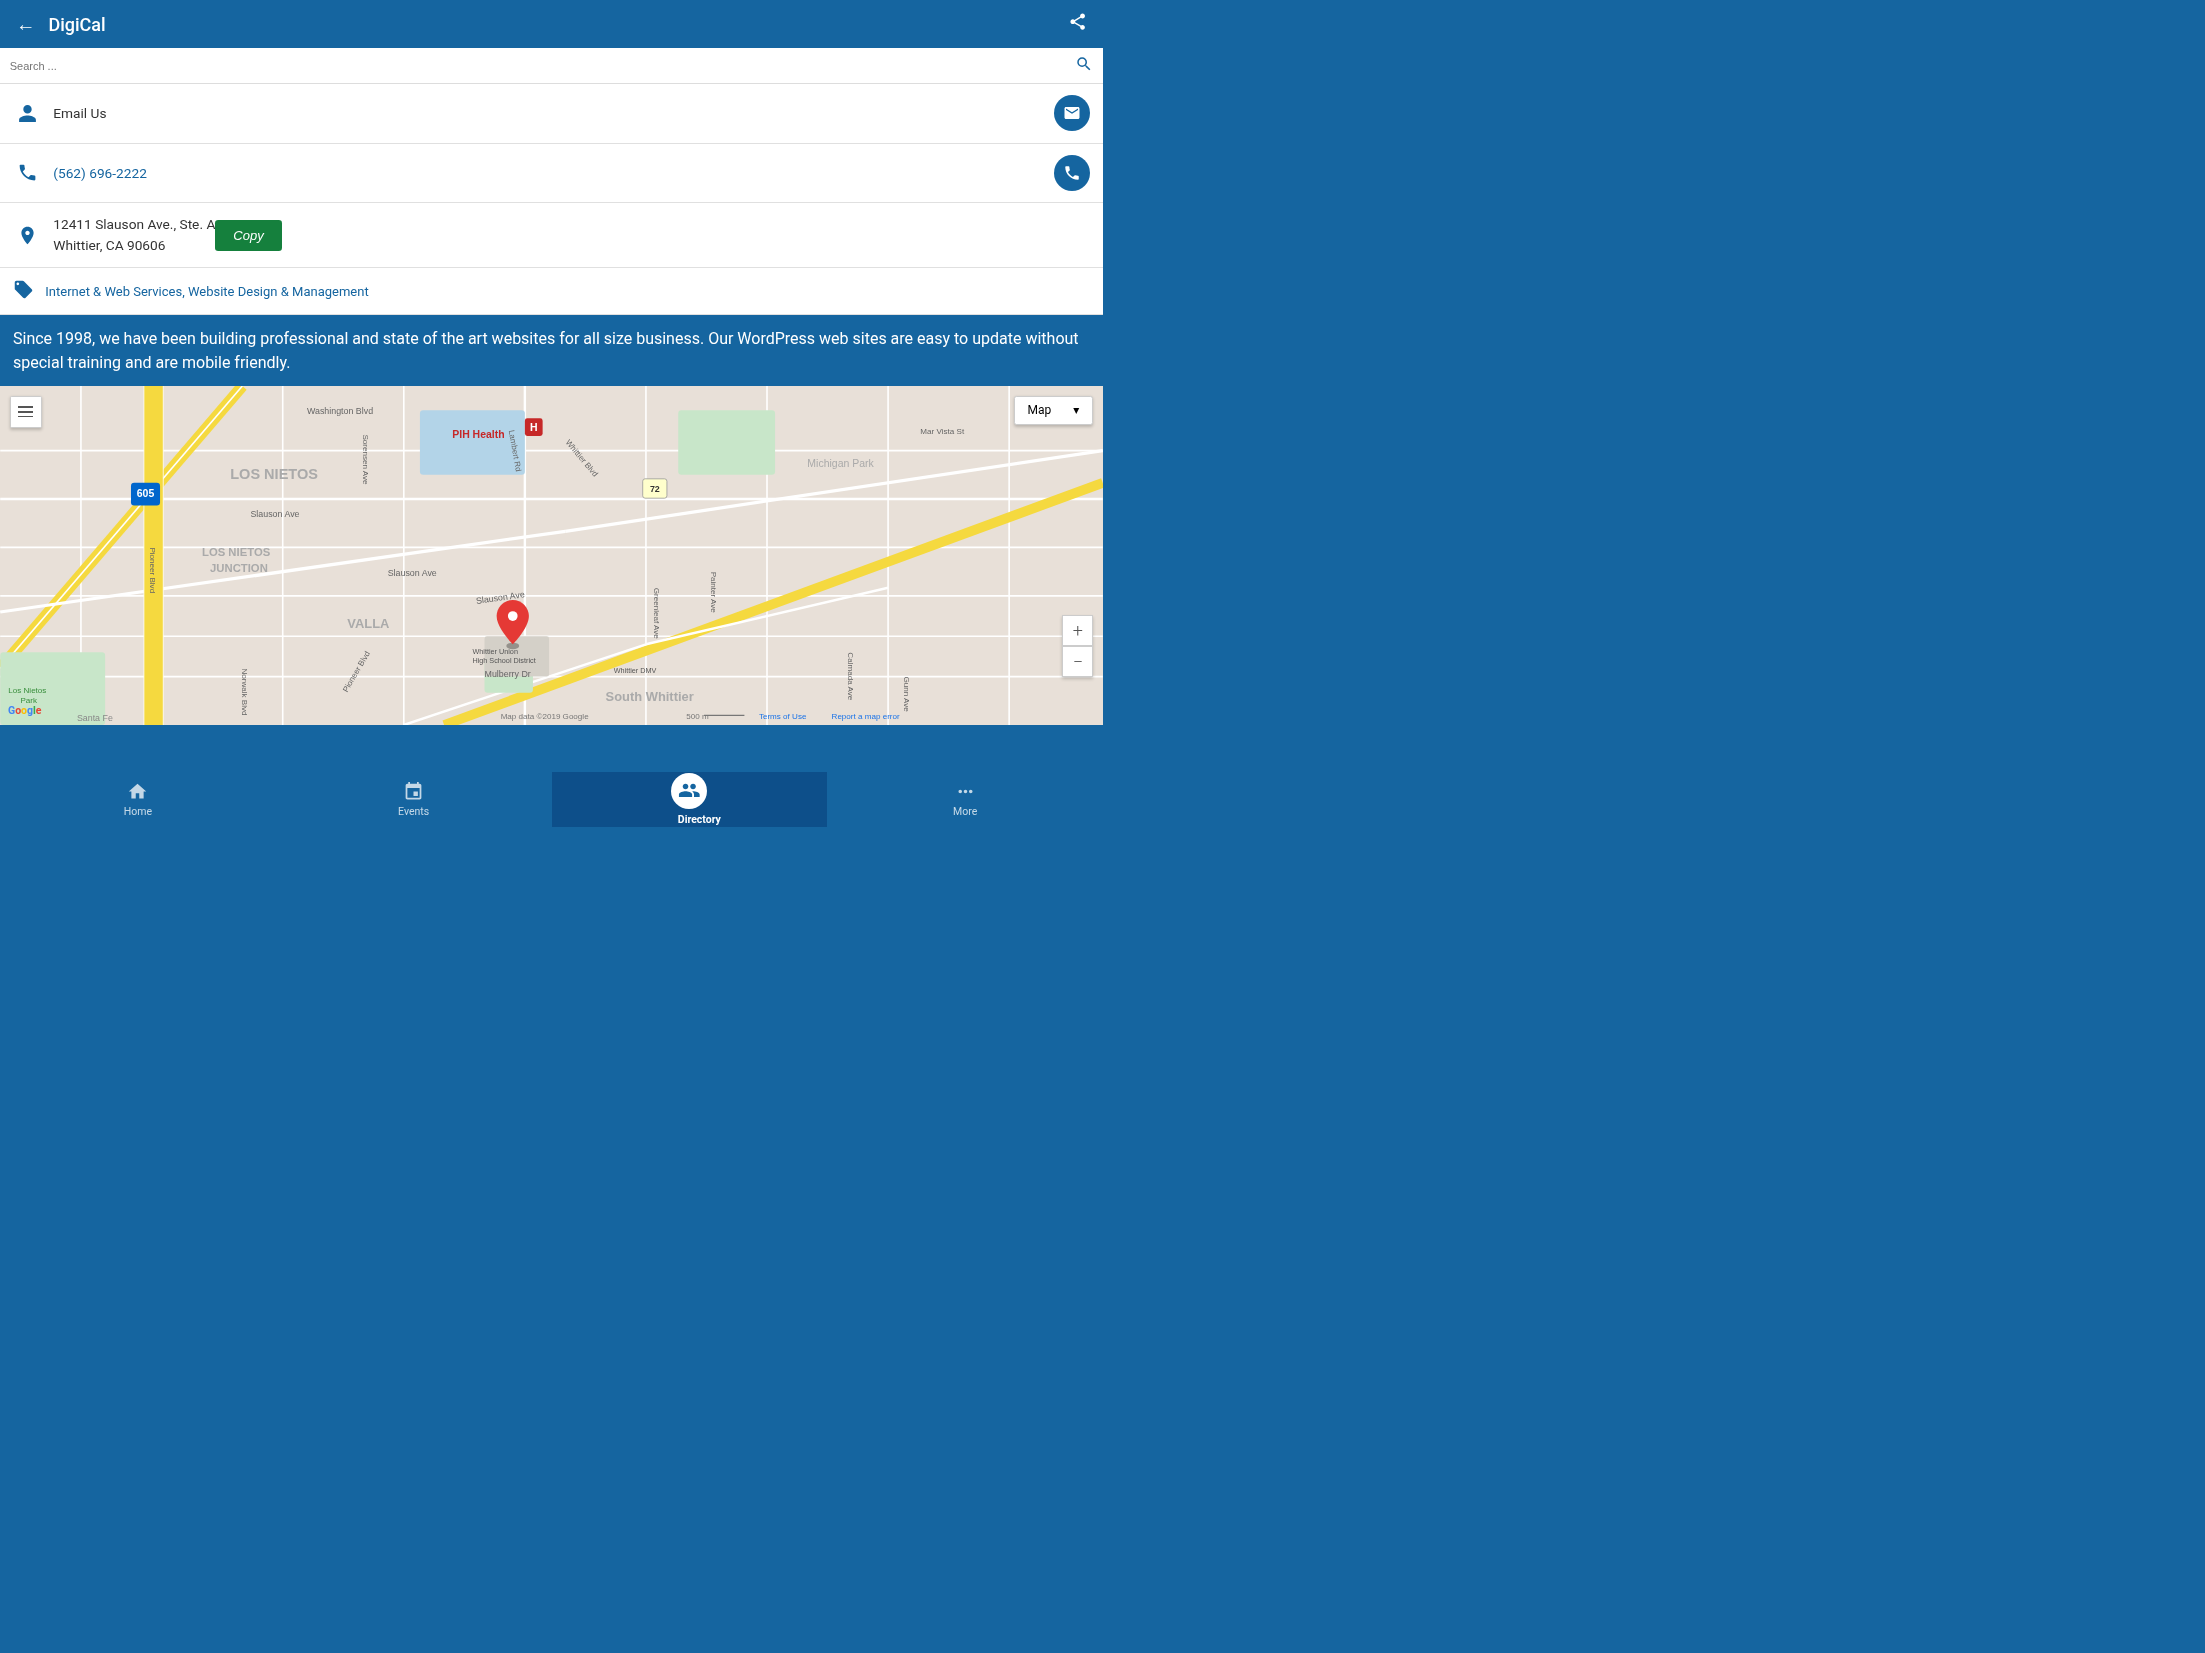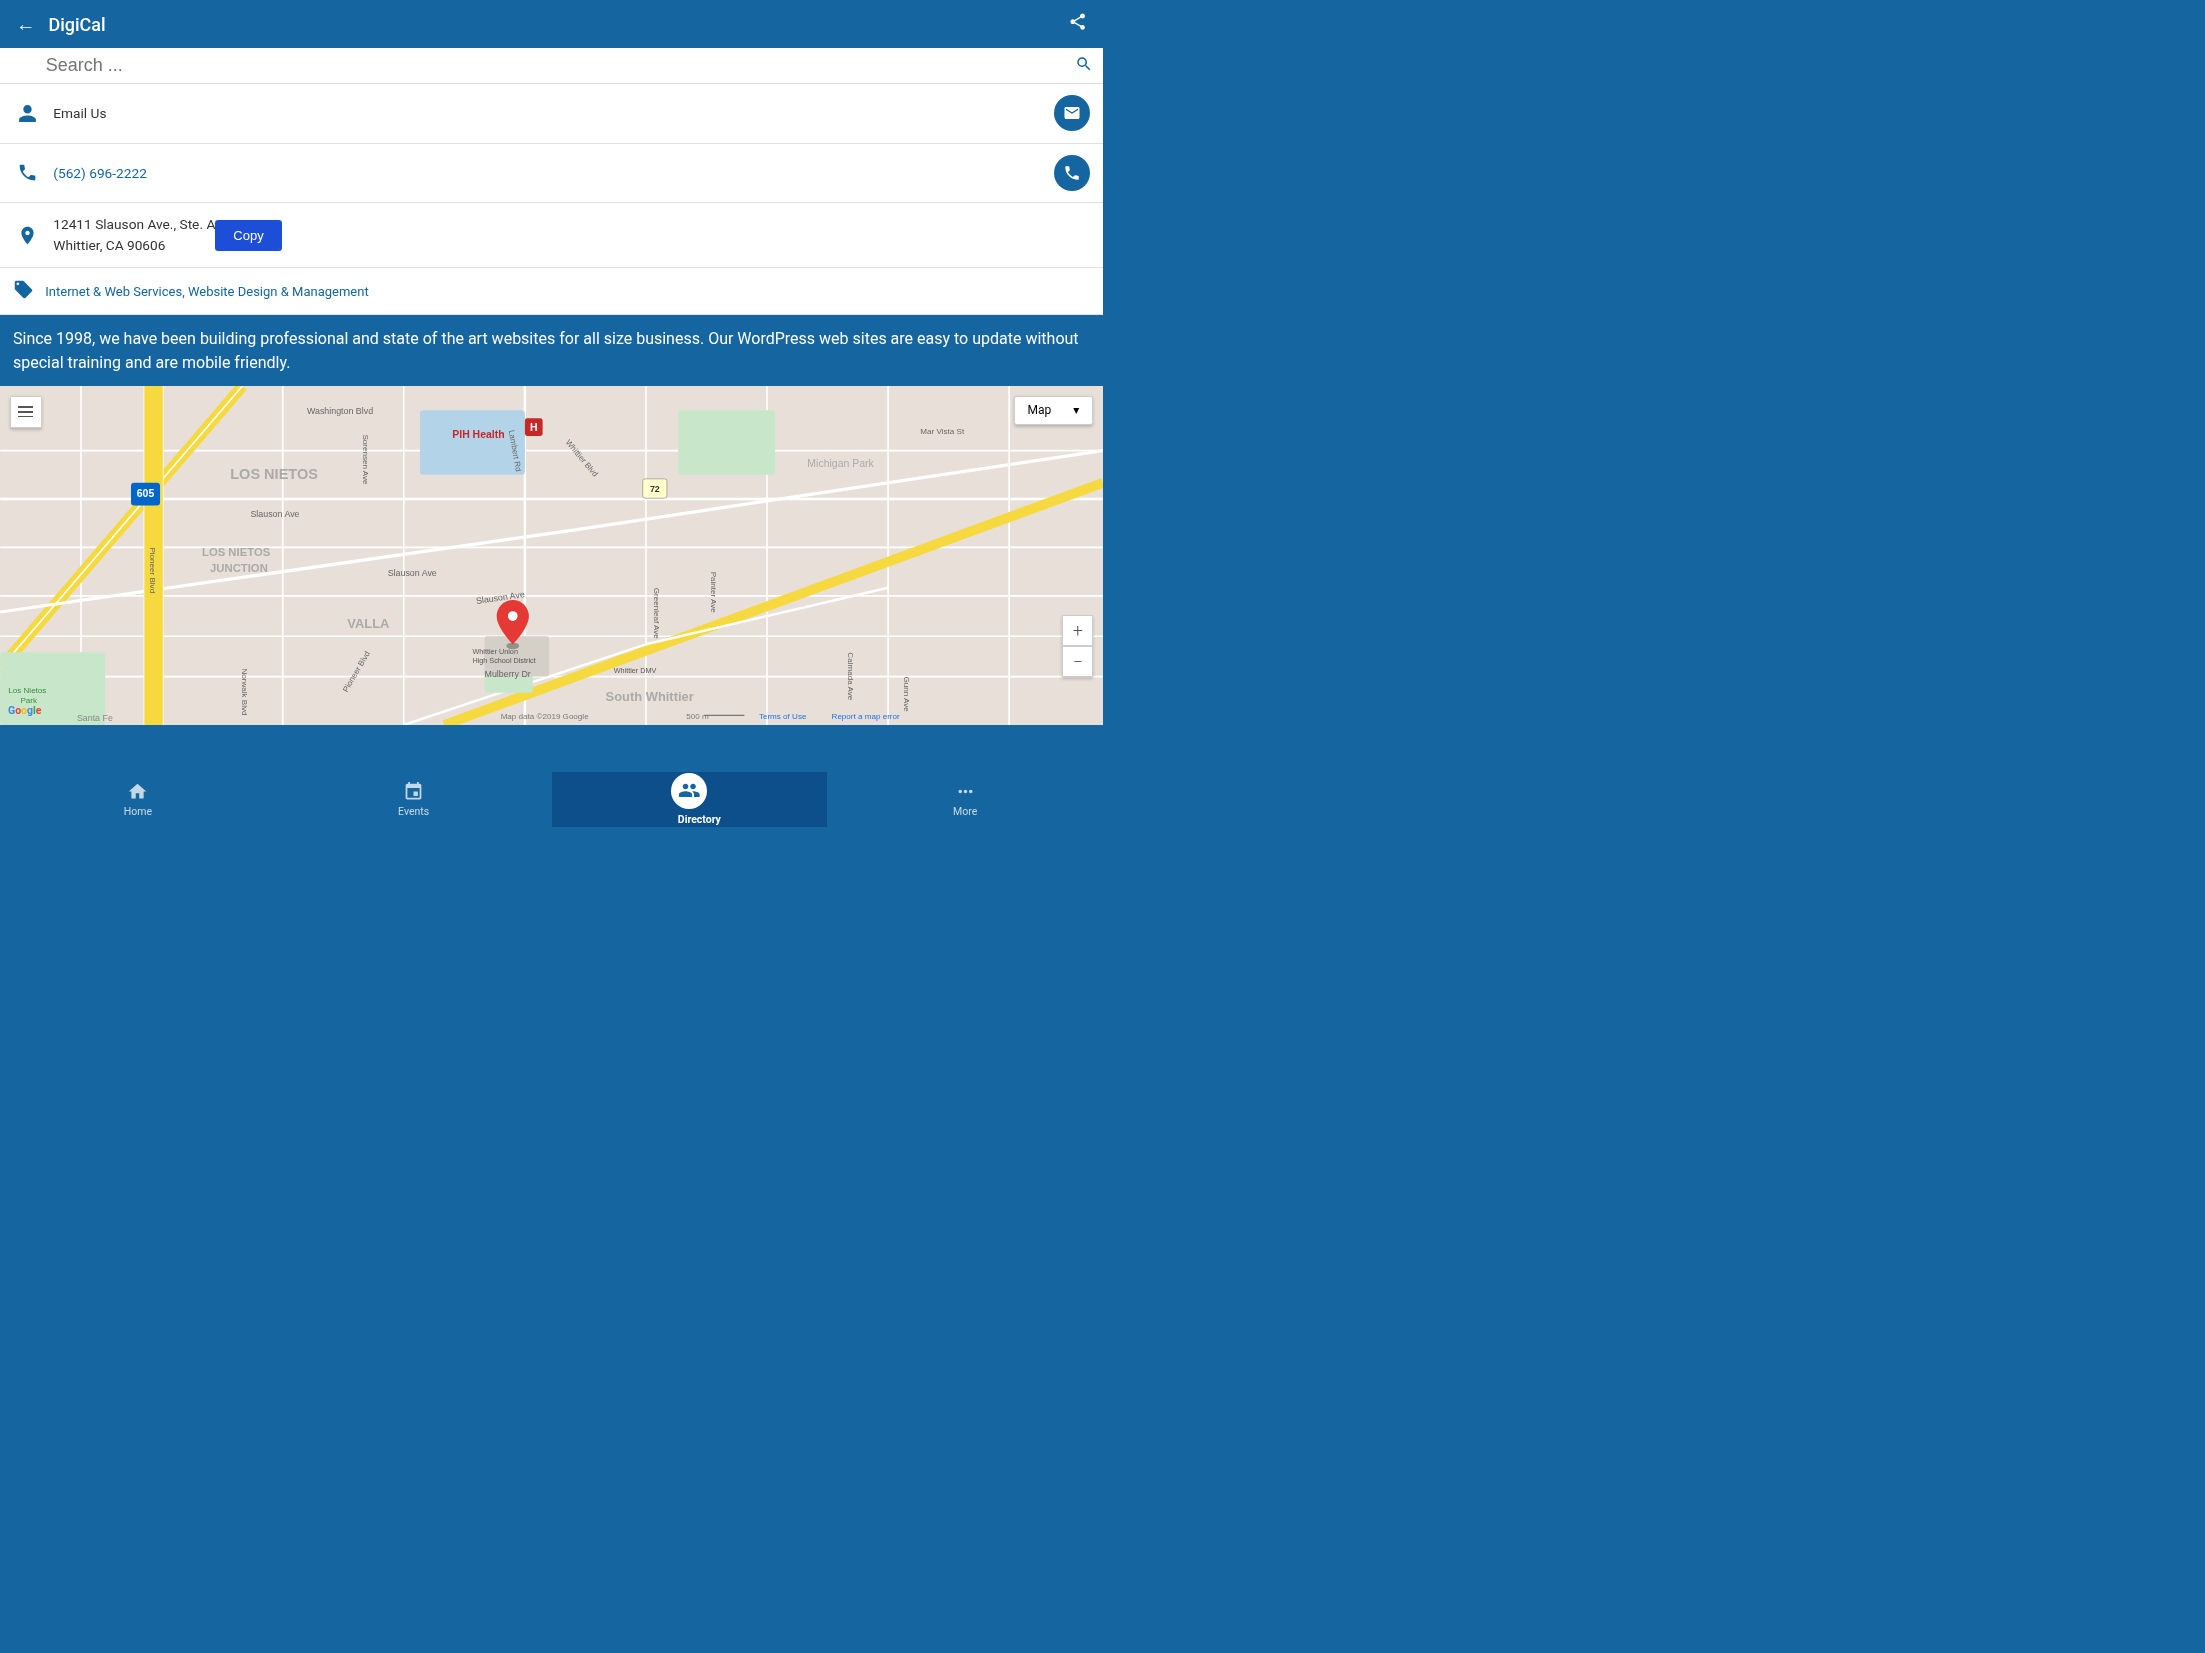--- a/index.html
+++ b/index.html
@@ -44,24 +44,23 @@
       background: white;
       padding: 6.5px 9.7px;
       display: flex;
       align-items: center;
       border-bottom: 0.8px solid #ddd;
     }
     .search-input {
       flex: 1;
       border: none;
       outline: none;
-      font-size: 18px;
+      font-size: 11px;
       color: #6d28d9;
       background: transparent;
-      margin-left: 36px;
     }
     .search-icon {
       color: #1565a0;
       font-size: 16px;
     }
 
     
     .info-section {
       background: white;
       margin: 0;
@@ -106,28 +105,29 @@
       justify-content: center;
       cursor: pointer;
       flex-shrink: 0;
     }
     .info-row-action svg {
       width: 18px;
       height: 18px;
       fill: white;
     }
     .copy-btn {
-      background: #1d4ed8;
+      background: #15803d;
       color: white;
       border: none;
       padding: 8px 18px;
       font-size: 13px;
       font-weight: 500;
       border-radius: 3.2px;
       cursor: pointer;
+      font-style: italic;
     }
     .address-content {
       line-height: 1.5;
     }
     .address-line1 {
       font-size: 13.7px;
       color: #333;
     }
     .address-line2 {
       font-size: 13.7px;

